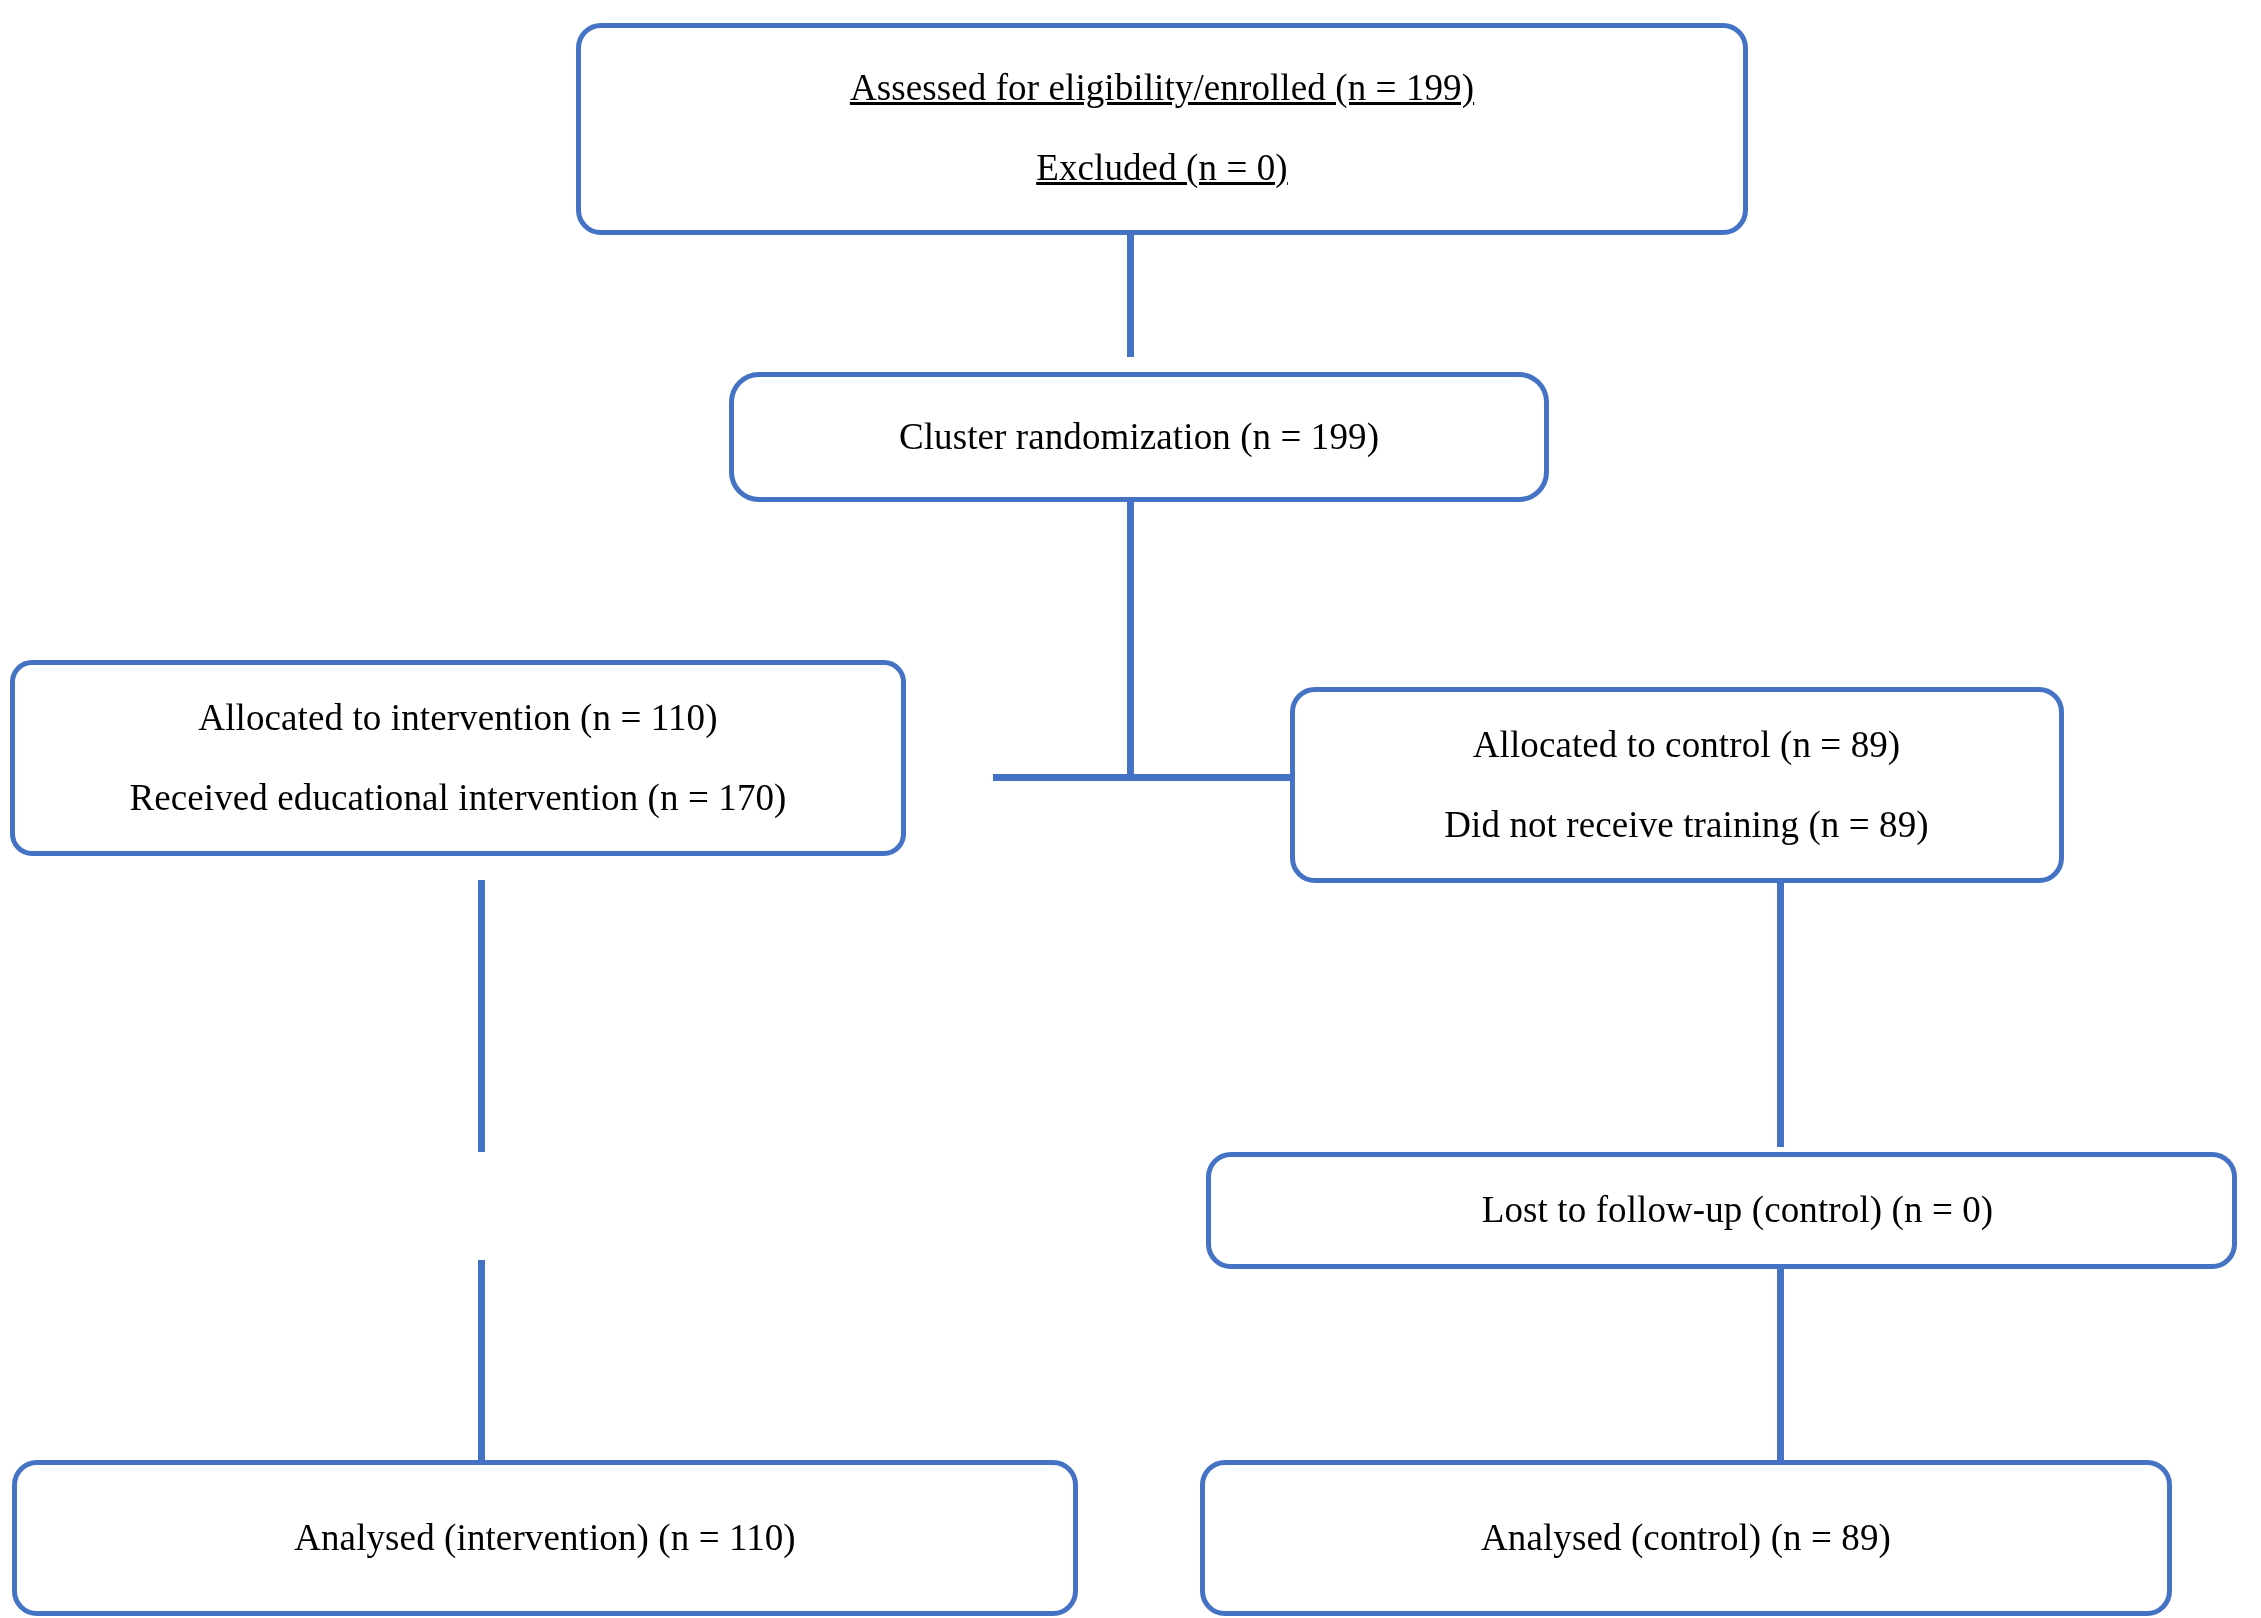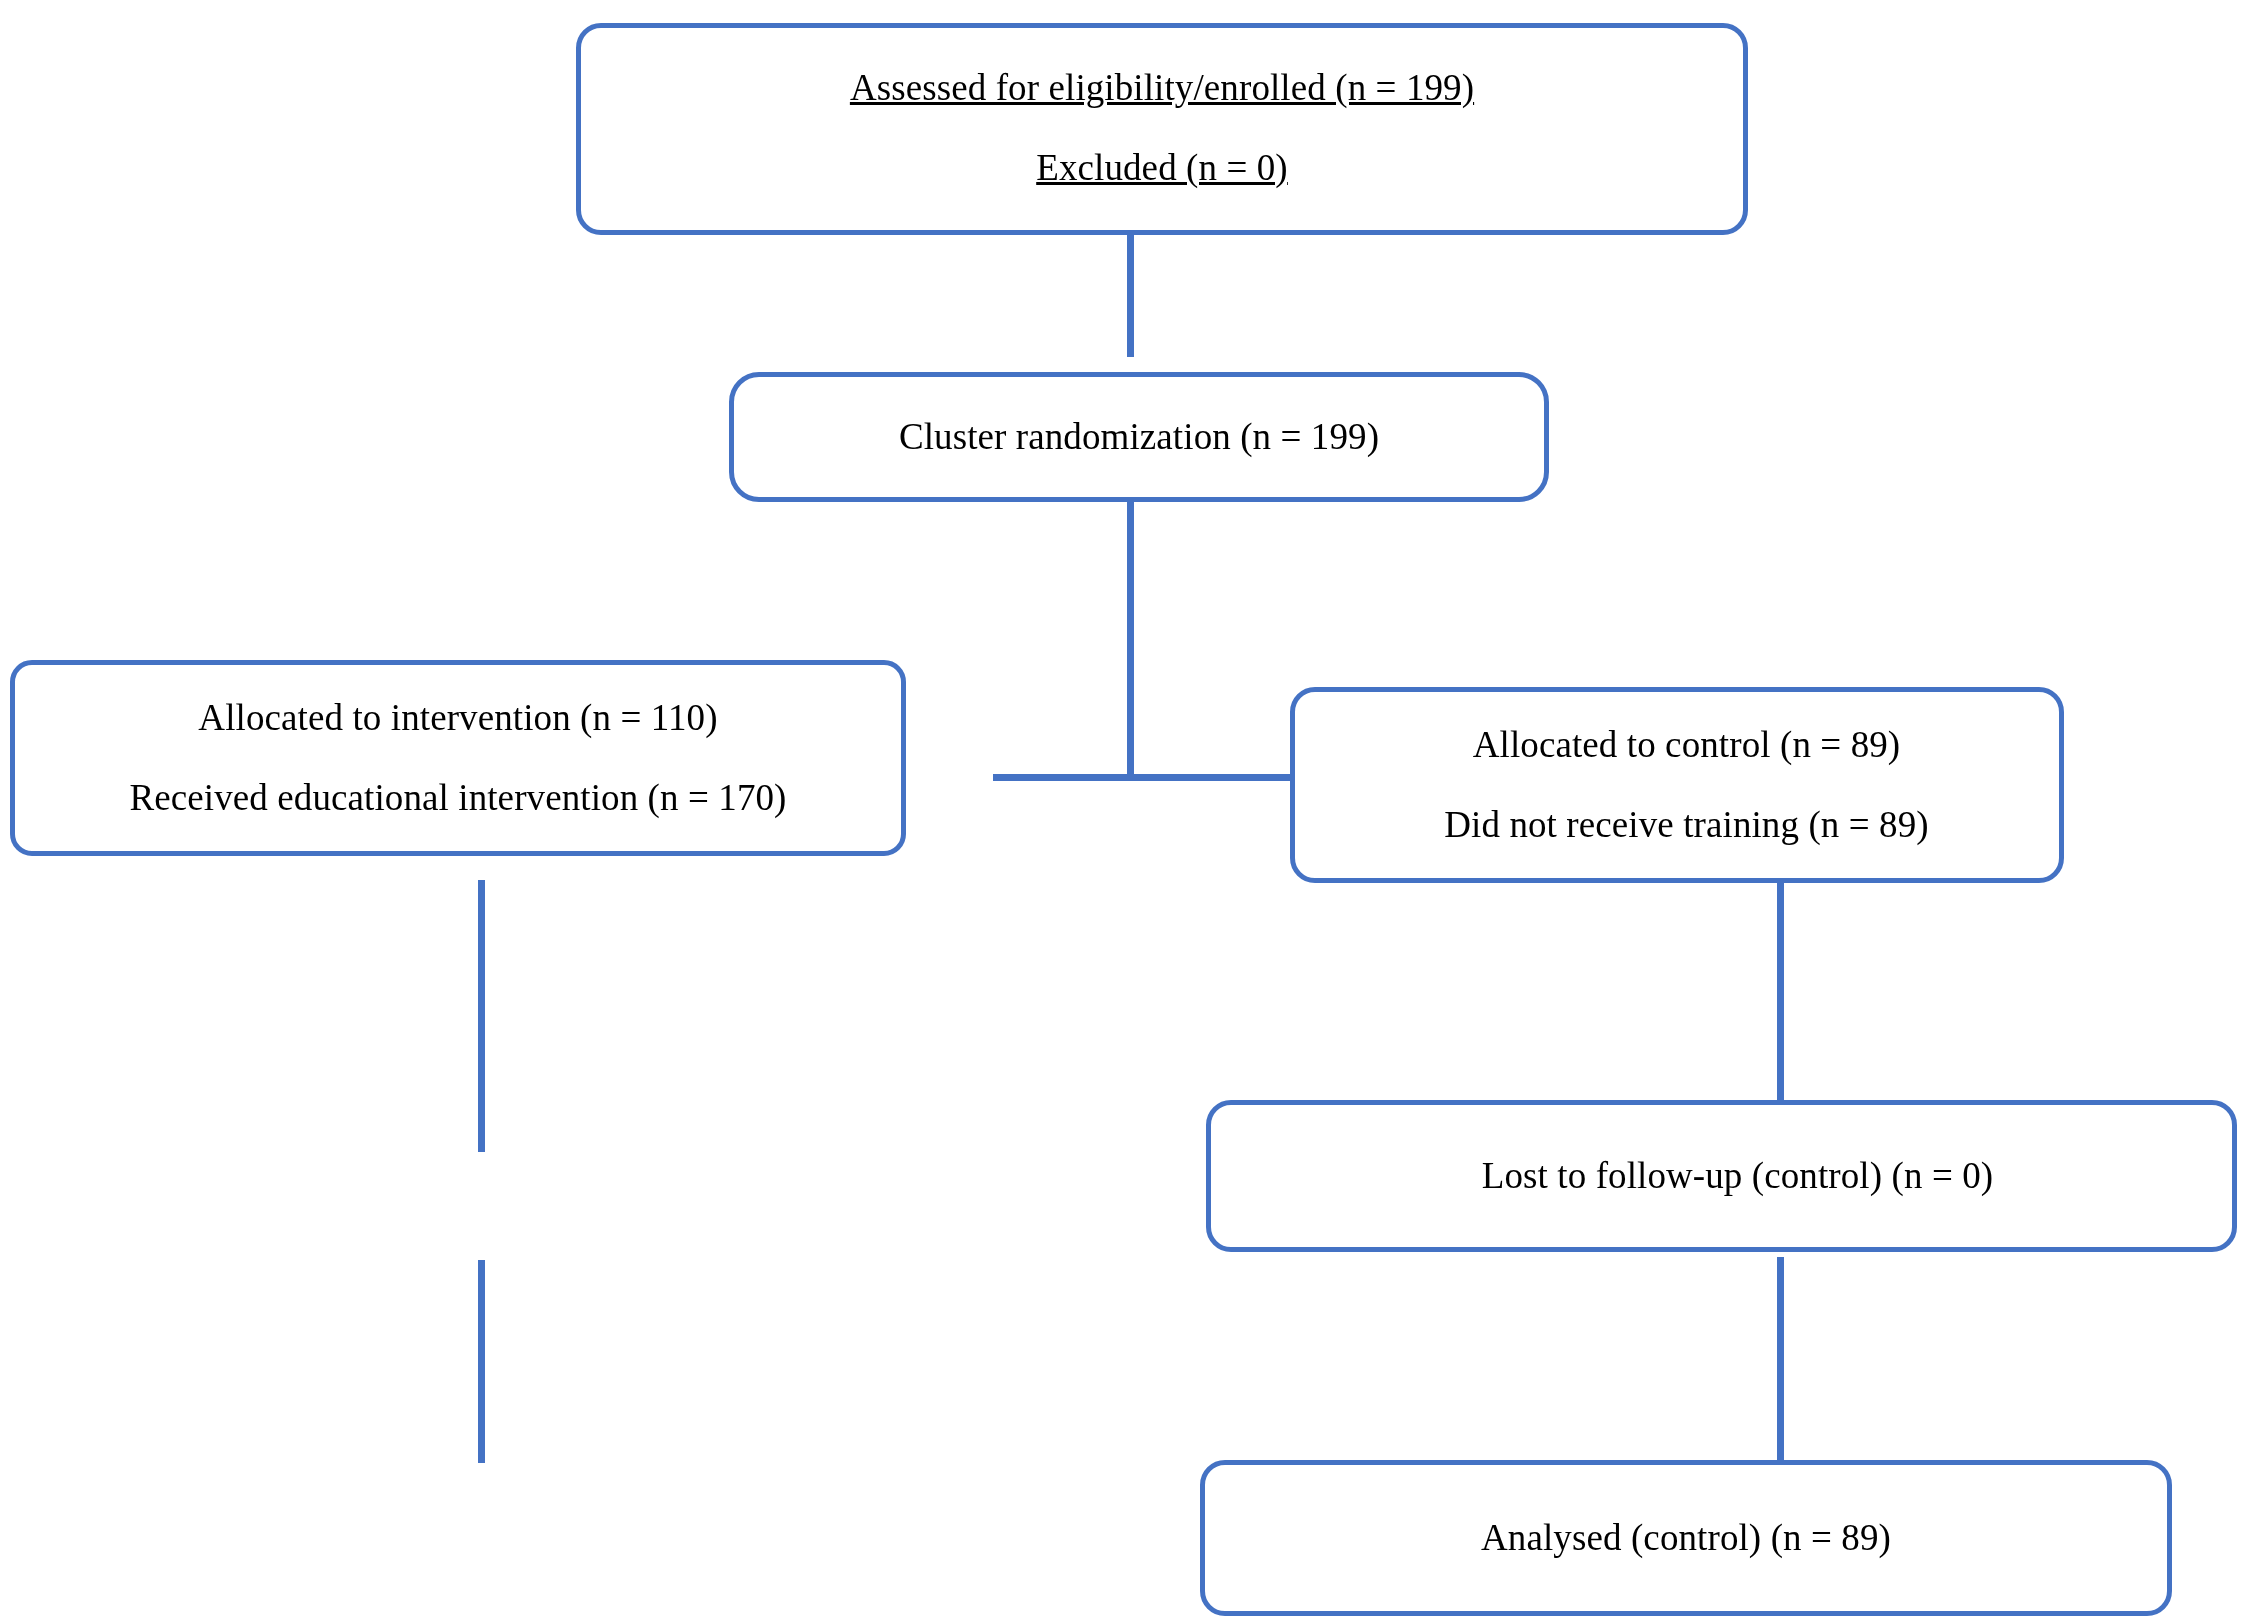--- a/index.html
+++ b/index.html
@@ -59,21 +59,21 @@
   #node-allocated-intervention {
     left: 10px; top: 660px; width: 896px; height: 196px; border-radius: 22px;
   }
   #node-allocated-control {
     left: 1290px; top: 687px; width: 774px; height: 196px; padding-left: 19px;
   }
   #node-lost-intervention {
     left: 29px; top: 1149px; width: 1048px; height: 114px;
   }
   #node-lost-control {
-    left: 1206px; top: 1100px; width: 1031px; height: 152px; padding-left: 32px;
+    left: 1206px; top: 1152px; width: 1031px; height: 117px; padding-left: 32px;
   }
   #node-analysed-intervention {
     left: 12px; top: 1460px; width: 1066px; height: 156px;
   }
   #node-analysed-control {
     left: 1200px; top: 1460px; width: 972px; height: 156px;
   }
 
   
   #conn-enroll-to-random   { left: 1127px; top: 231px;  height: 126px; }
@@ -114,19 +114,22 @@
   <div class="node" id="node-allocated-control">
     <span class="line">Allocated to control (n = 89)</span>
     <span class="line">Did not receive training (n = 89)</span>
   </div>
 
 
   <div class="node" id="node-lost-control">
     <span class="line">Lost to follow-up (control) (n = 0)</span>
   </div>
 
+  <div class="node" id="node-analysed-intervention">
+    <span class="line">Analysed (intervention) (n = 110)</span>
+  </div>
 
   <div class="node" id="node-analysed-control">
     <span class="line">Analysed (control) (n = 89)</span>
   </div>
 
 </div>
 
 
 </body></html>

